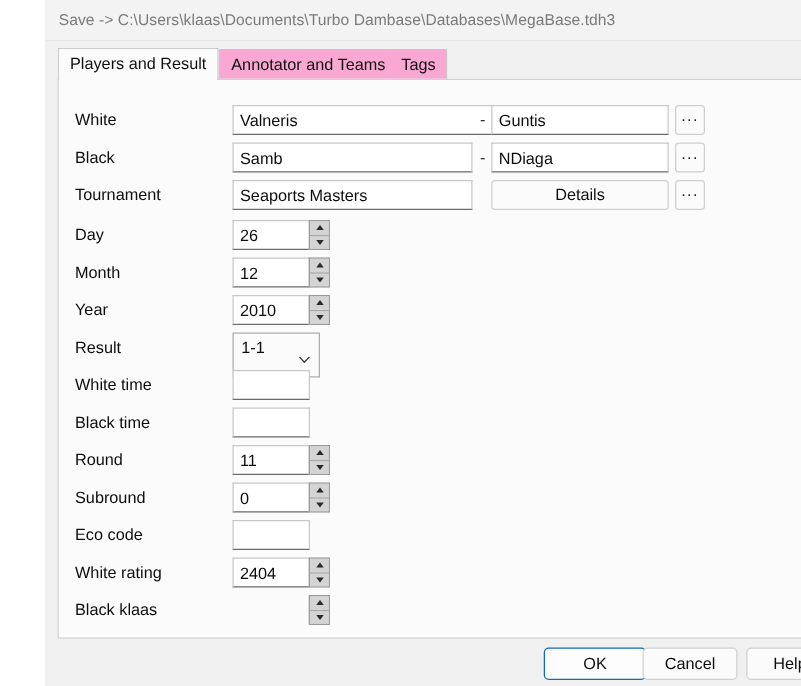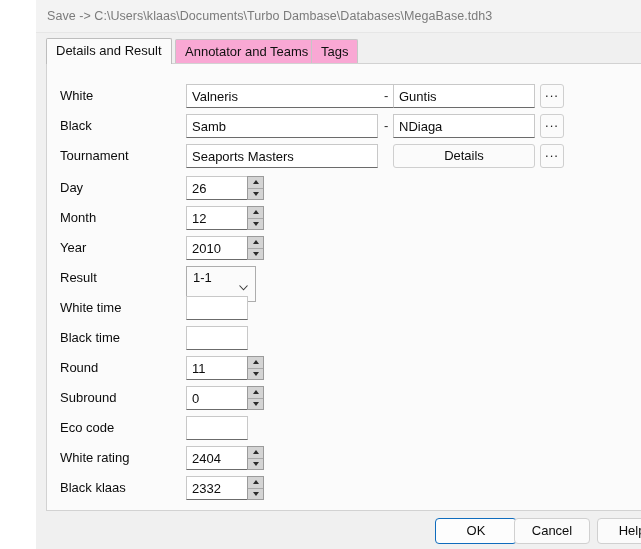--- a/index.html
+++ b/index.html
@@ -274,21 +274,21 @@
           <line x1="1" y1="1" x2="12" y2="12" stroke="#909090" stroke-width="1.2"></line>
           <line x1="12" y1="1" x2="1" y2="12" stroke="#909090" stroke-width="1.2"></line>
         </svg>
       </span>
     </div>
   </div>
 
   <div class="client">
 
     <div class="tabstrip">
-      <div class="tab selected" style="left:0px;top:0px;">Details and Result</div>
+      <div class="tab selected" style="left:0px;top:0px;">Players and Result</div>
       <div class="tab" style="left:129px;top:1px;">Annotator and Teams</div>
       <div class="tab" style="left:265px;top:1px;">Tags</div>
     </div>
 
     <div class="tabpage">
 
       <div class="row" style="top:18px;">
         <div class="lbl">White</div>
         <input class="tin" style="left: 139px; width: 224px;" value="Valneris">
         <div class="dash" style="left:337px;">-</div>
@@ -411,21 +411,20 @@
               <span class="tri up"></span>
             </div>
           <div class="half down">
               <span class="tri down"></span>
             </div>
         </div>
       </div>
 
       <div class="row" style="top:410px;">
         <div class="lbl">Black klaas</div>
-        <input class="tin" style="left: 139px; width: 62px;" value="2332">
         <div class="spin" style="left:200px;">
           <div class="half up">
               <span class="tri up"></span>
             </div>
           <div class="half down">
               <span class="tri down"></span>
             </div>
         </div>
       </div>
 

